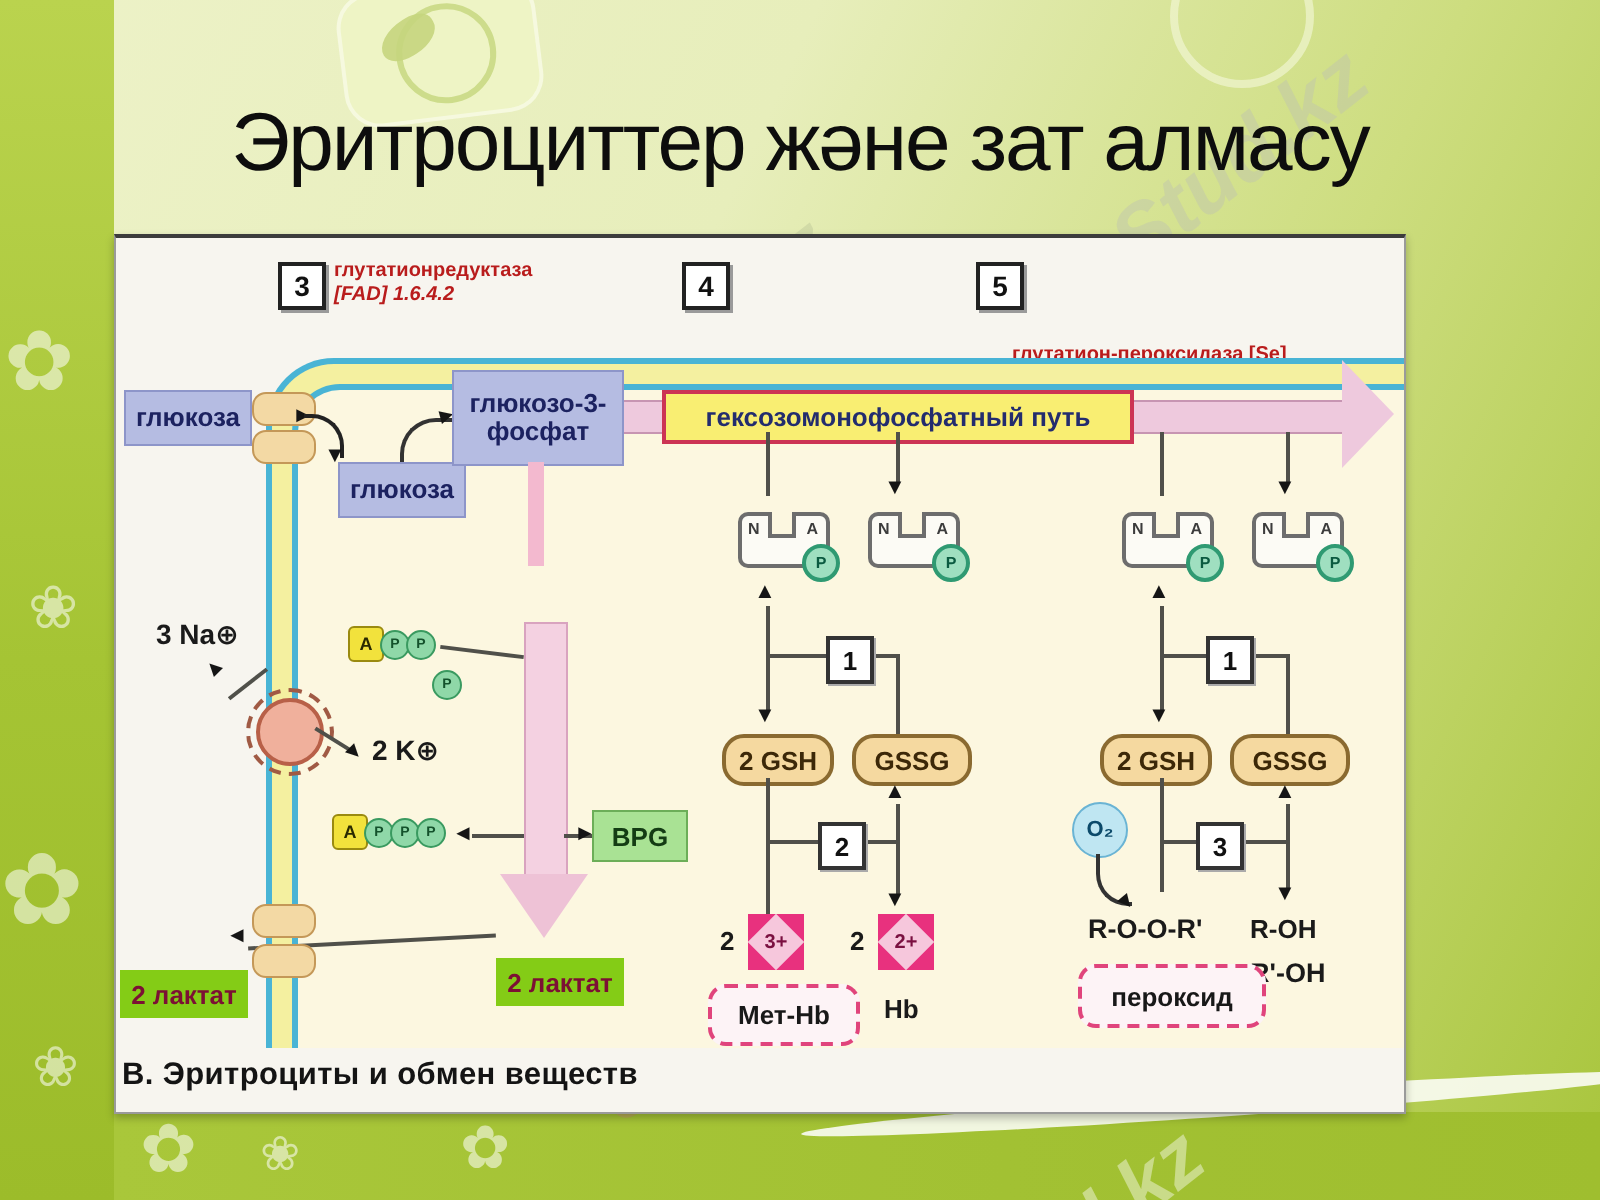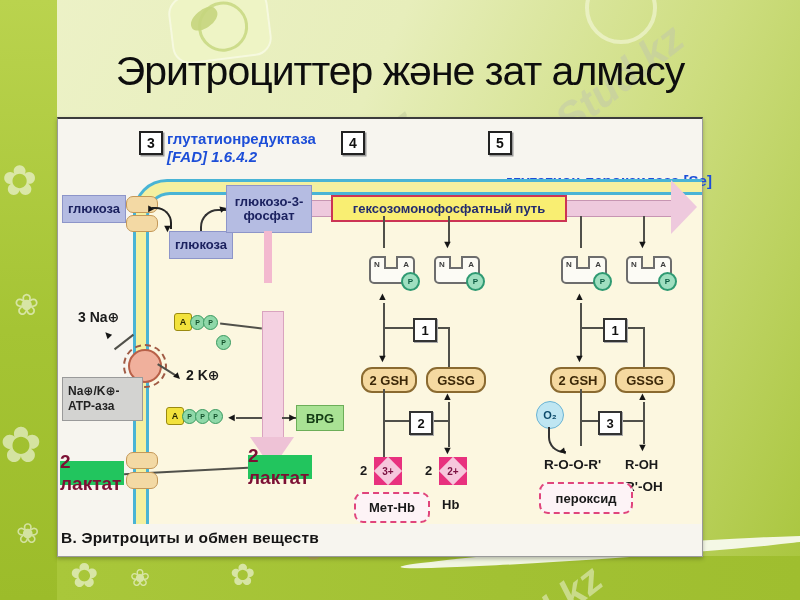--- a/index.html
+++ b/index.html
@@ -23,30 +23,30 @@
     border:4px solid rgba(245,248,220,.6);}
   .wm{position:absolute;font-weight:bold;font-style:italic;transform:rotate(-38deg);white-space:nowrap;pointer-events:none;}
   .title{position:absolute;left:60px;top:48px;width:680px;text-align:center;font-size:41px;
     color:#0d0d0d;letter-spacing:-1px;}
   
   .panel{position:absolute;left:57px;top:117px;width:644px;height:437px;background:#f7f5ef;
     border:1px solid #9a9a9a;border-top:2px solid #3c3c3c;box-shadow:0 2px 4px rgba(0,0,0,.25);}
   .numbox{position:absolute;width:20px;height:20px;background:#fff;border:2px solid #222;
     font-size:14px;font-weight:bold;color:#111;display:flex;align-items:center;justify-content:center;
     box-shadow:1.5px 1.5px 0 #9a9a9a;}
-  .legtxt{position:absolute;font-size:15px;line-height:1.2;color:#1d4ed8;font-weight:bold;white-space:nowrap;}
+  .legtxt{position:absolute;font-size:10px;line-height:1.2;color:#b91c1c;font-weight:bold;white-space:nowrap;}
   .legtxt .ec{font-style:italic;font-weight:bold;}
   .mem-outer{position:absolute;left:75px;top:60px;width:566px;height:342px;background:#f4f0a0;
     border-top:3px solid #49b4d5;border-left:3px solid #49b4d5;border-top-left-radius:34px;}
   .mem-inner{position:absolute;left:10px;top:10px;right:0;bottom:0;background:#fcf7e0;
     border-top:3px solid #49b4d5;border-left:3px solid #49b4d5;border-top-left-radius:24px;}
   .boxlav{position:absolute;background:#b5bce2;border:1px solid #8d95c9;color:#1c2260;font-weight:bold;
     font-size:13px;display:flex;align-items:center;justify-content:center;text-align:center;line-height:1.1;}
-  .boxpink{position:absolute;background:#22c55e;color:#7c1034;font-weight:bold;font-size:19px;
-    display:flex;align-items:center;justify-content:center;}
+  .boxpink{position:absolute;background:#84cc16;color:#7c1034;font-weight:bold;font-size:13px;
+    display:flex;align-items:center;justify-content:center;margin-top:24px;}
   .boxyr{position:absolute;background:#f9ee72;border:2px solid #cc3454;color:#232c6e;font-weight:bold;
     font-size:13px;display:flex;align-items:center;justify-content:center;white-space:nowrap;}
   .boxgreen{position:absolute;background:#a9e294;border:1px solid #6cae58;color:#143c14;font-weight:bold;
     font-size:13px;display:flex;align-items:center;justify-content:center;}
   .boxgray{position:absolute;background:#d3d3d1;border:1px solid #9a9a9a;color:#222;font-weight:bold;
     font-size:12px;line-height:1.25;display:flex;flex-direction:column;align-items:flex-start;justify-content:center;padding-left:5px;}
   .boxtan{position:absolute;background:#f5d9a0;border:2px solid #8a6a30;border-radius:11px;color:#3c2808;
     font-weight:bold;font-size:13px;display:flex;align-items:center;justify-content:center;}
   .enzbox{position:absolute;width:20px;height:20px;background:#fff;border:2px solid #333;font-size:13px;
     font-weight:bold;color:#111;display:flex;align-items:center;justify-content:center;box-shadow:1px 1px 0 #aaa;}
@@ -176,24 +176,20 @@
     <div class="ln" style="left:178px;top:298px;width:26px;height:2px;"></div>
     <span class="arw" style="left:168px;top:293px;">◄</span>
 
     <div class="lbl" style="left:20px;top:190px;font-size:14px;">3 Na⊕</div>
     <div class="ln" style="left:54px;top:222px;width:24px;height:2px;transform:rotate(-38deg);"></div>
     <span class="arw" style="left:44px;top:210px;transform:rotate(-45deg);">▲</span>
     <div class="pump"></div>
     <div class="ln" style="left:98px;top:250px;width:22px;height:2px;transform:rotate(32deg);"></div>
     <span class="arw" style="left:114px;top:252px;transform:rotate(-45deg);">▼</span>
     <div class="lbl" style="left:128px;top:248px;font-size:14px;">2 K⊕</div>
-    <div class="boxgray" style="left:4px;top:258px;width:74px;height:42px;">
-      <span>Na⊕/K⊕-</span>
-      <span>ATP-аза</span>
-    </div>
 
     <div class="ln" style="left:224px;top:298px;width:14px;height:2px;"></div>
     <span class="arw" style="left:229px;top:293px;">►</span>
     <div class="boxgreen" style="left:238px;top:286px;width:46px;height:24px;">BPG</div>
 
     <div class="boxpink" style="left:190px;top:336px;width:64px;height:24px;">2 лактат</div>
     <div class="ln" style="left:66px;top:351px;width:124px;height:2px;transform:rotate(-3deg);"></div>
     <span class="arw" style="left:55px;top:344px;">◄</span>
     <div class="pill" style="left:68px;top:333px;"></div>
     <div class="pill" style="left:68px;top:353px;"></div>

